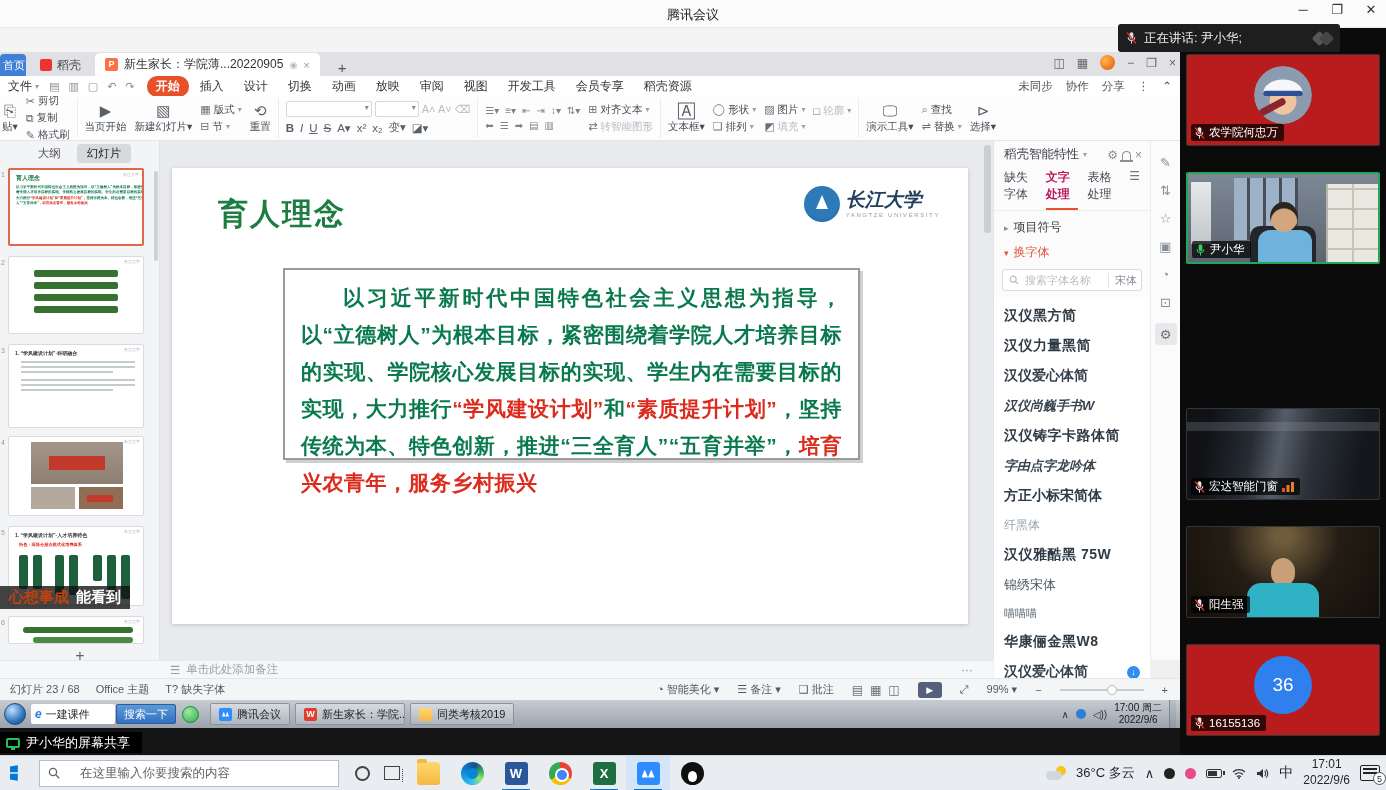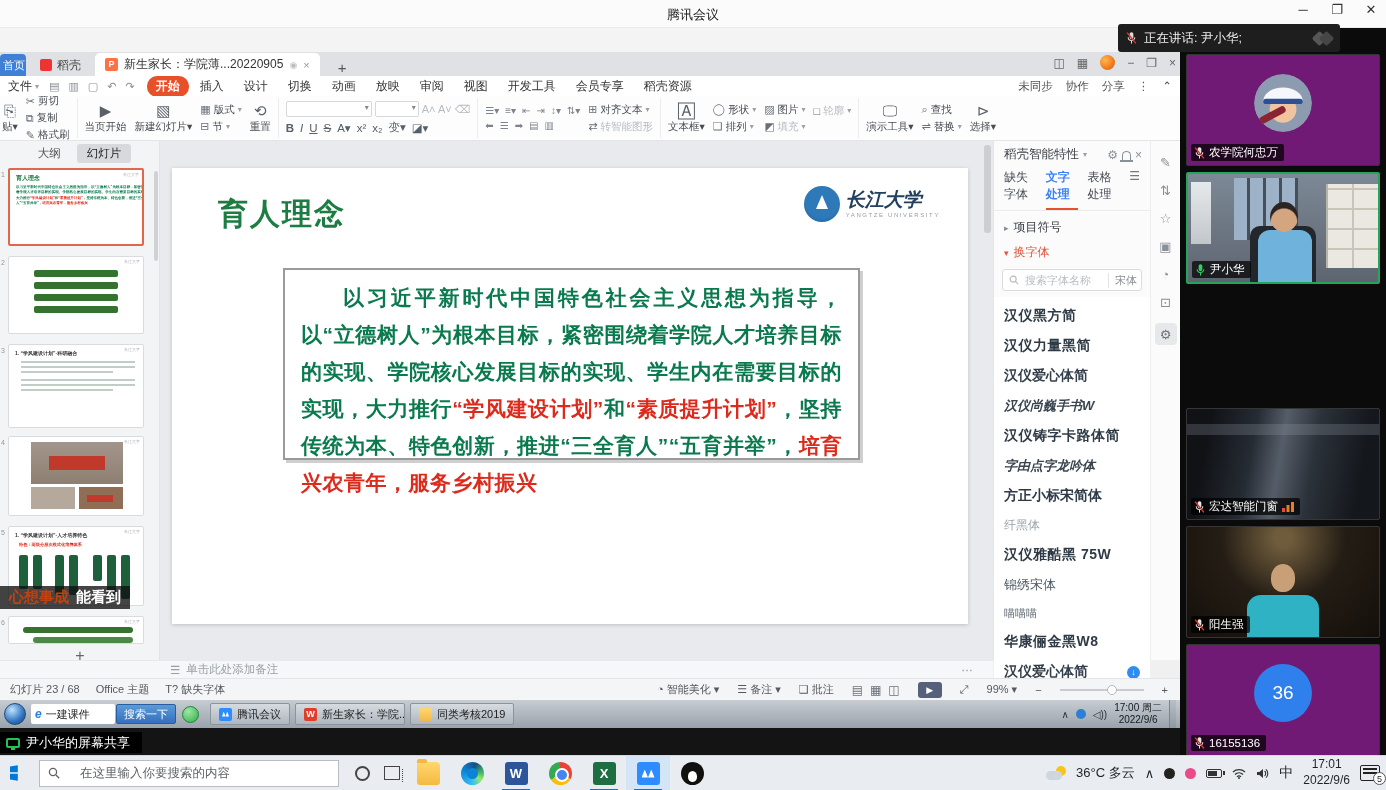--- a/index.html
+++ b/index.html
@@ -107,21 +107,21 @@
 
   
   .docer{position:absolute;left:993px;top:0;width:157px;height:100%;background:#fbfbfc;border-left:1px solid #e4e5e8;font-size:12px;color:#333;}
   .docer-head{display:flex;align-items:center;padding:5px 8px 2px 10px;gap:4px;color:#3a3f45;font-size:12.5px;}
   .docer-head .sp{flex:1;}
   .docer-head .hic{color:#8a9097;font-size:12px;}
   .bell{width:9px;height:9px;border:1.3px solid #8a9097;border-bottom:none;border-radius:5px 5px 0 0;position:relative;top:1px;}
   .bell:after{content:"";position:absolute;left:-3px;bottom:-2px;width:13px;height:2px;background:#8a9097;}
   .docer-tabs{display:flex;gap:10px;padding:4px 10px 0 10px;font-size:12px;color:#474c52;border-bottom:1px solid #ececee;}
   .docer-tab{padding-bottom:5px;}
-  .docer-tab.active{color:#3b82f6;border-bottom:2px solid #e8502a;font-weight:700;}
+  .docer-tab.active{color:#be185d;border-bottom:2px solid #e8502a;font-weight:700;}
   .docer-tabs .ham{margin-left:auto;color:#777;}
   .d-item{display:flex;gap:5px;align-items:center;padding:8px 10px 0 10px;color:#3a3f45;}
   .d-item .tri{font-size:9px;color:#858b92;}
   .d-item.hot{color:#e0543a;}
   .d-item.hot .tri{color:#e0543a;}
   .d-search{margin:8px 8px 0 8px;height:22px;border:1px solid #dadcdf;border-radius:3px;background:#fff;display:flex;align-items:center;padding:0 4px 0 6px;gap:4px;}
   .d-search input{border:none;outline:none;flex:1;min-width:10px;font-size:11px;color:#555;background:transparent;}
   .d-search input::placeholder{color:#b9bdc2;}
   .f-badge{border-left:1px solid #e3e4e7;color:#8a8f96;font-size:11px;padding-left:6px;white-space:nowrap;}
   .fontlist{background:#fff;margin-top:6px;padding:4px 0 6px 0;}
@@ -181,21 +181,21 @@
   .chat-name{color:#c2410c;}
   .chat-msg{color:#fff;}
   .speak-banner{position:absolute;left:1118px;top:24px;width:222px;height:28px;background:#1e1e1e;border-radius:3px;display:flex;align-items:center;gap:7px;padding:0 8px;z-index:40;}
   .speak-txt{color:#eee;font-size:12.5px;flex:1;}
   .wm{display:flex;opacity:.45;}
   .wm i{width:11px;height:11px;background:#9a9a9a;transform:rotate(45deg);border-radius:2px;}
   .wm i+i{margin-left:-4px;background:#777;}
 
   
   .vpanel{position:absolute;left:1180px;top:28px;width:206px;height:727px;background:#0b0b0b;z-index:10;}
-  .tile{position:absolute;left:6px;width:194px;height:112px;background:#701a75;border:1px solid #353535;border-radius:2px;overflow:hidden;}
+  .tile{position:absolute;left:6px;width:194px;height:92px;background:#b91c1c;border:1px solid #353535;border-radius:2px;overflow:hidden;}
   .tile.speaking{border:2px solid #23a55a;}
   .fullscene{position:absolute;inset:0;}
   .fullscene i{position:absolute;}
   .av{position:absolute;left:50%;top:44%;transform:translate(-50%,-50%);width:58px;height:58px;border-radius:50%;overflow:hidden;}
   .av-dragon{background:radial-gradient(circle at 62% 38%,#f9b63f 12%,#d97a16 50%,#8a4a0a 78%,#5e3206);}
   .av-dragon:after{content:"";position:absolute;left:11px;top:11px;width:36px;height:36px;border-radius:50%;border:4px solid rgba(90,48,6,.55);}
   .av-num{background:#2f80ed;display:flex;align-items:center;justify-content:center;color:#fff;font-size:19px;}
   .office-video{background:linear-gradient(#7d8896,#5d6570);}
   .ov-ac{left:3px;top:8px;width:20px;height:62px;background:linear-gradient(#e6e9eb,#c2c7cb);}
   .ov-win{left:46px;top:4px;width:64px;height:62px;background:repeating-linear-gradient(90deg,#9db2c6 0 13px,#46505c 13px 16px),repeating-linear-gradient(0deg,rgba(70,80,92,0) 0 11px,#46505c 11px 13px);}

